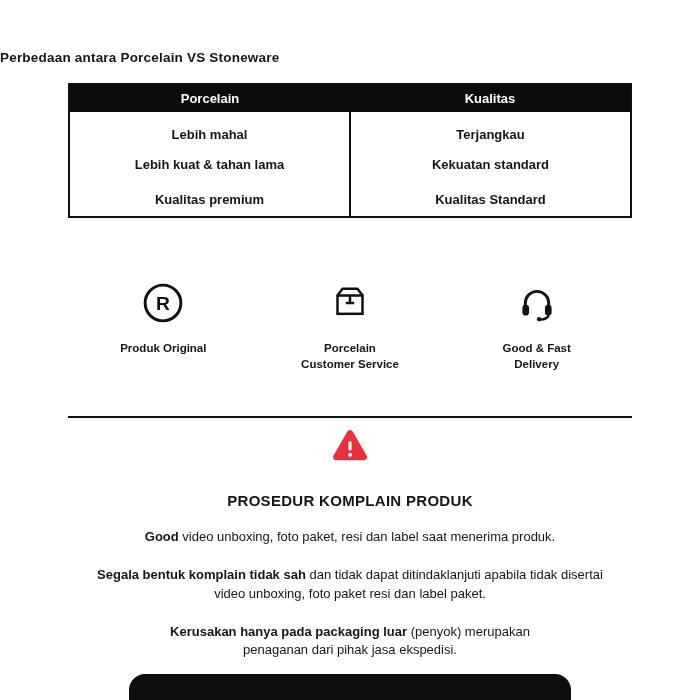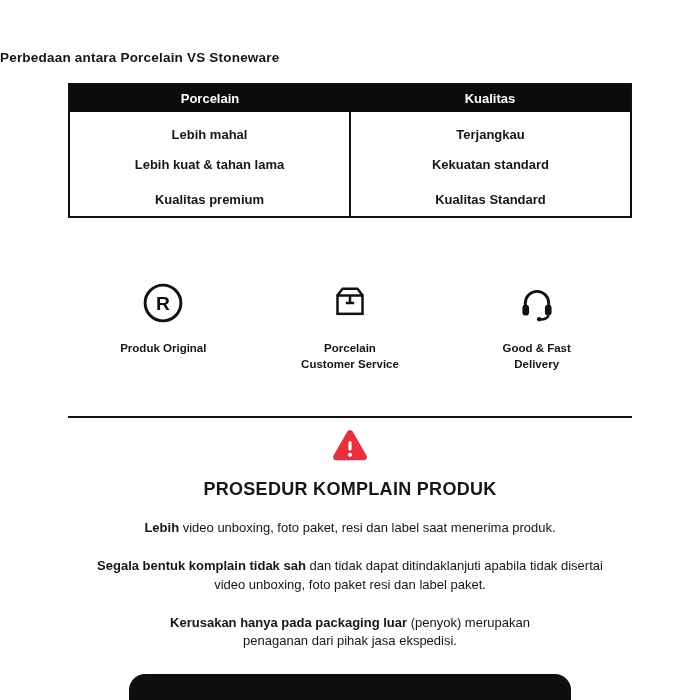--- a/index.html
+++ b/index.html
@@ -79,23 +79,23 @@
     background: #111111;
     margin: 44px auto 0 auto;
   }
 
   .warning-wrap {
     margin-top: 10px;
     display: flex;
     justify-content: center;
   }
   .complaint-heading {
-    margin-top: 13px;
-    text-align: center;
-    font-size: 18px;
+    margin-top: 26px;
+    text-align: center;
+    font-size: 15px;
     font-weight: bold;
     letter-spacing: 0.3px;
   }
   .para {
     margin: 19px auto 0 auto;
     text-align: center;
     font-size: 13px;
     line-height: 1.45;
   }
   .para strong { font-weight: bold; }
@@ -190,21 +190,21 @@
   <div class="warning-wrap">
     <svg viewBox="0 0 64 64" width="38" height="38" aria-hidden="true">
       <path d="M32 9 L55 49 H9 Z" fill="#e8313d" stroke="#e8313d" stroke-width="11" stroke-linejoin="round"></path>
       <rect x="29.3" y="22" width="5.4" height="16" rx="2.7" fill="#ffffff"></rect>
       <circle cx="32" cy="45" r="3.4" fill="#ffffff"></circle>
     </svg>
   </div>
 
   <div class="complaint-heading">PROSEDUR KOMPLAIN PRODUK</div>
 
-  <p class="para p1"><strong>Lebih</strong><span> video unboxing, foto paket, resi dan label saat menerima produk.</span></p>
+  <p class="para p1"><strong>Good</strong><span> video unboxing, foto paket, resi dan label saat menerima produk.</span></p>
 
   <p class="para p2"><strong>Segala bentuk komplain tidak sah</strong><span> dan tidak dapat ditindaklanjuti apabila tidak disertai video unboxing, foto paket resi dan label paket.</span></p>
 
   <p class="para p3"><strong>Kerusakan hanya pada packaging luar</strong><span> (penyok) merupakan penaganan dari pihak jasa ekspedisi.</span></p>
 
   <div class="bottom-bar"></div>
 
 </div>
 
 </body></html>

